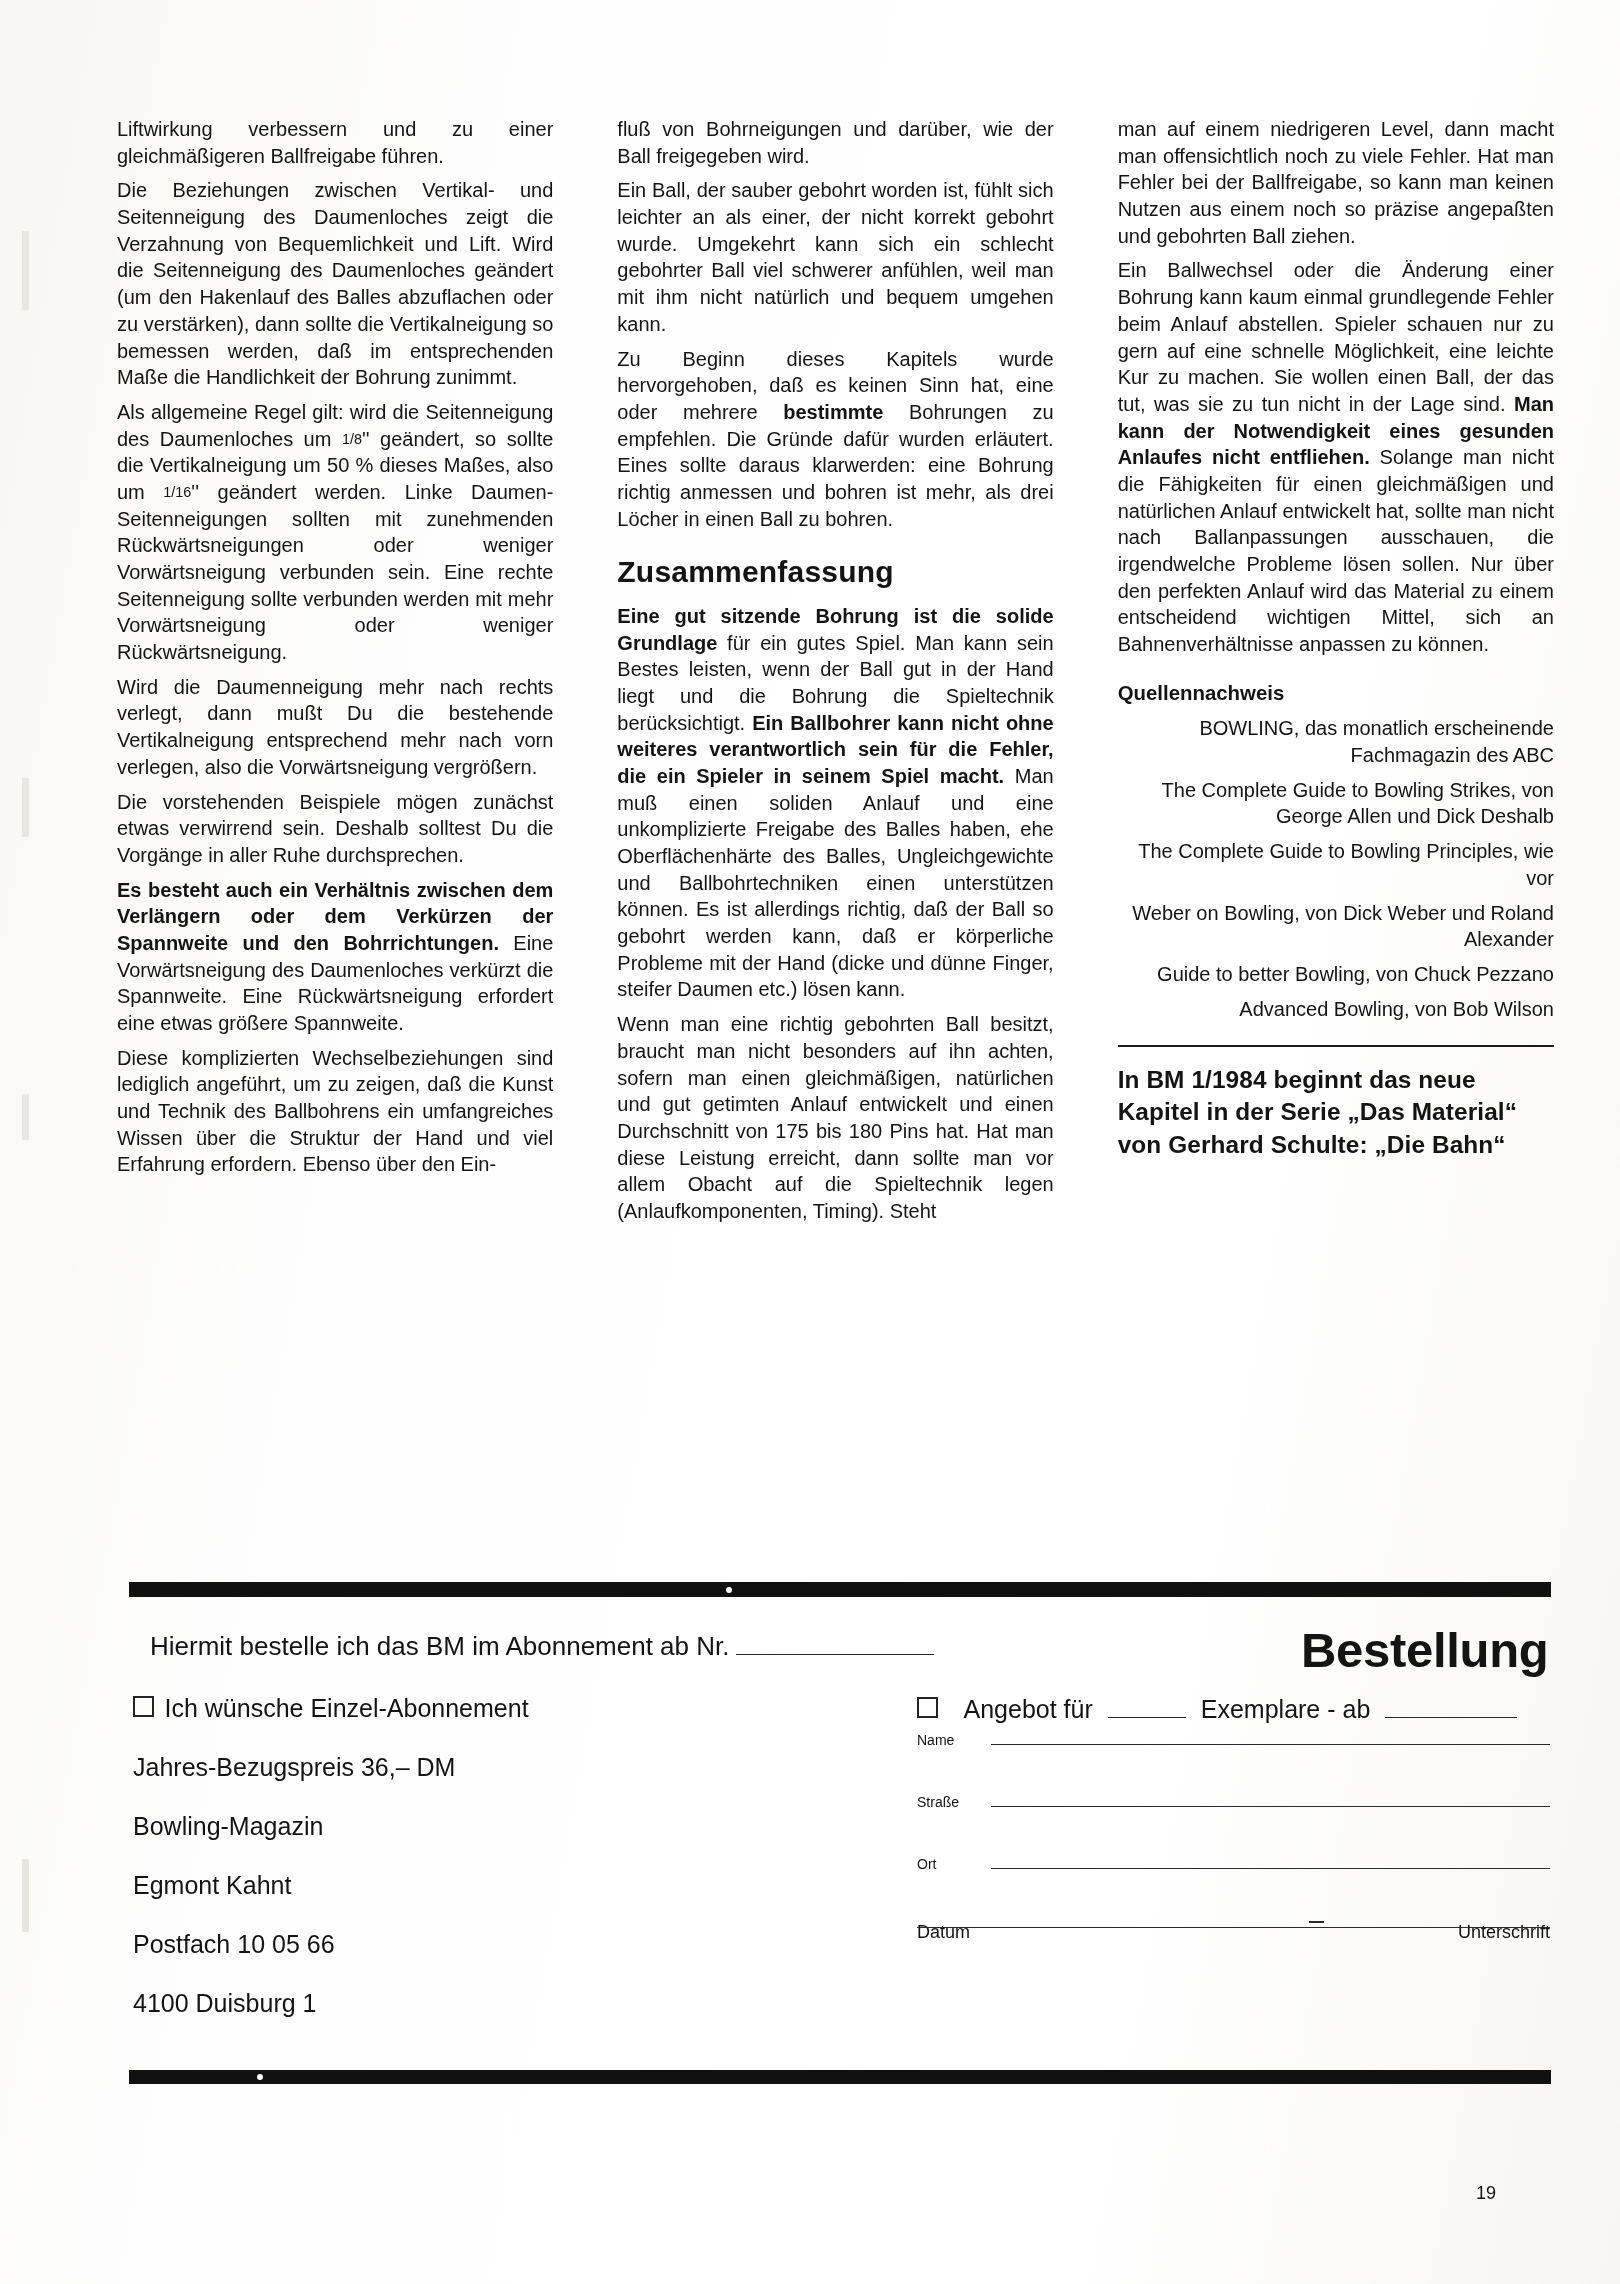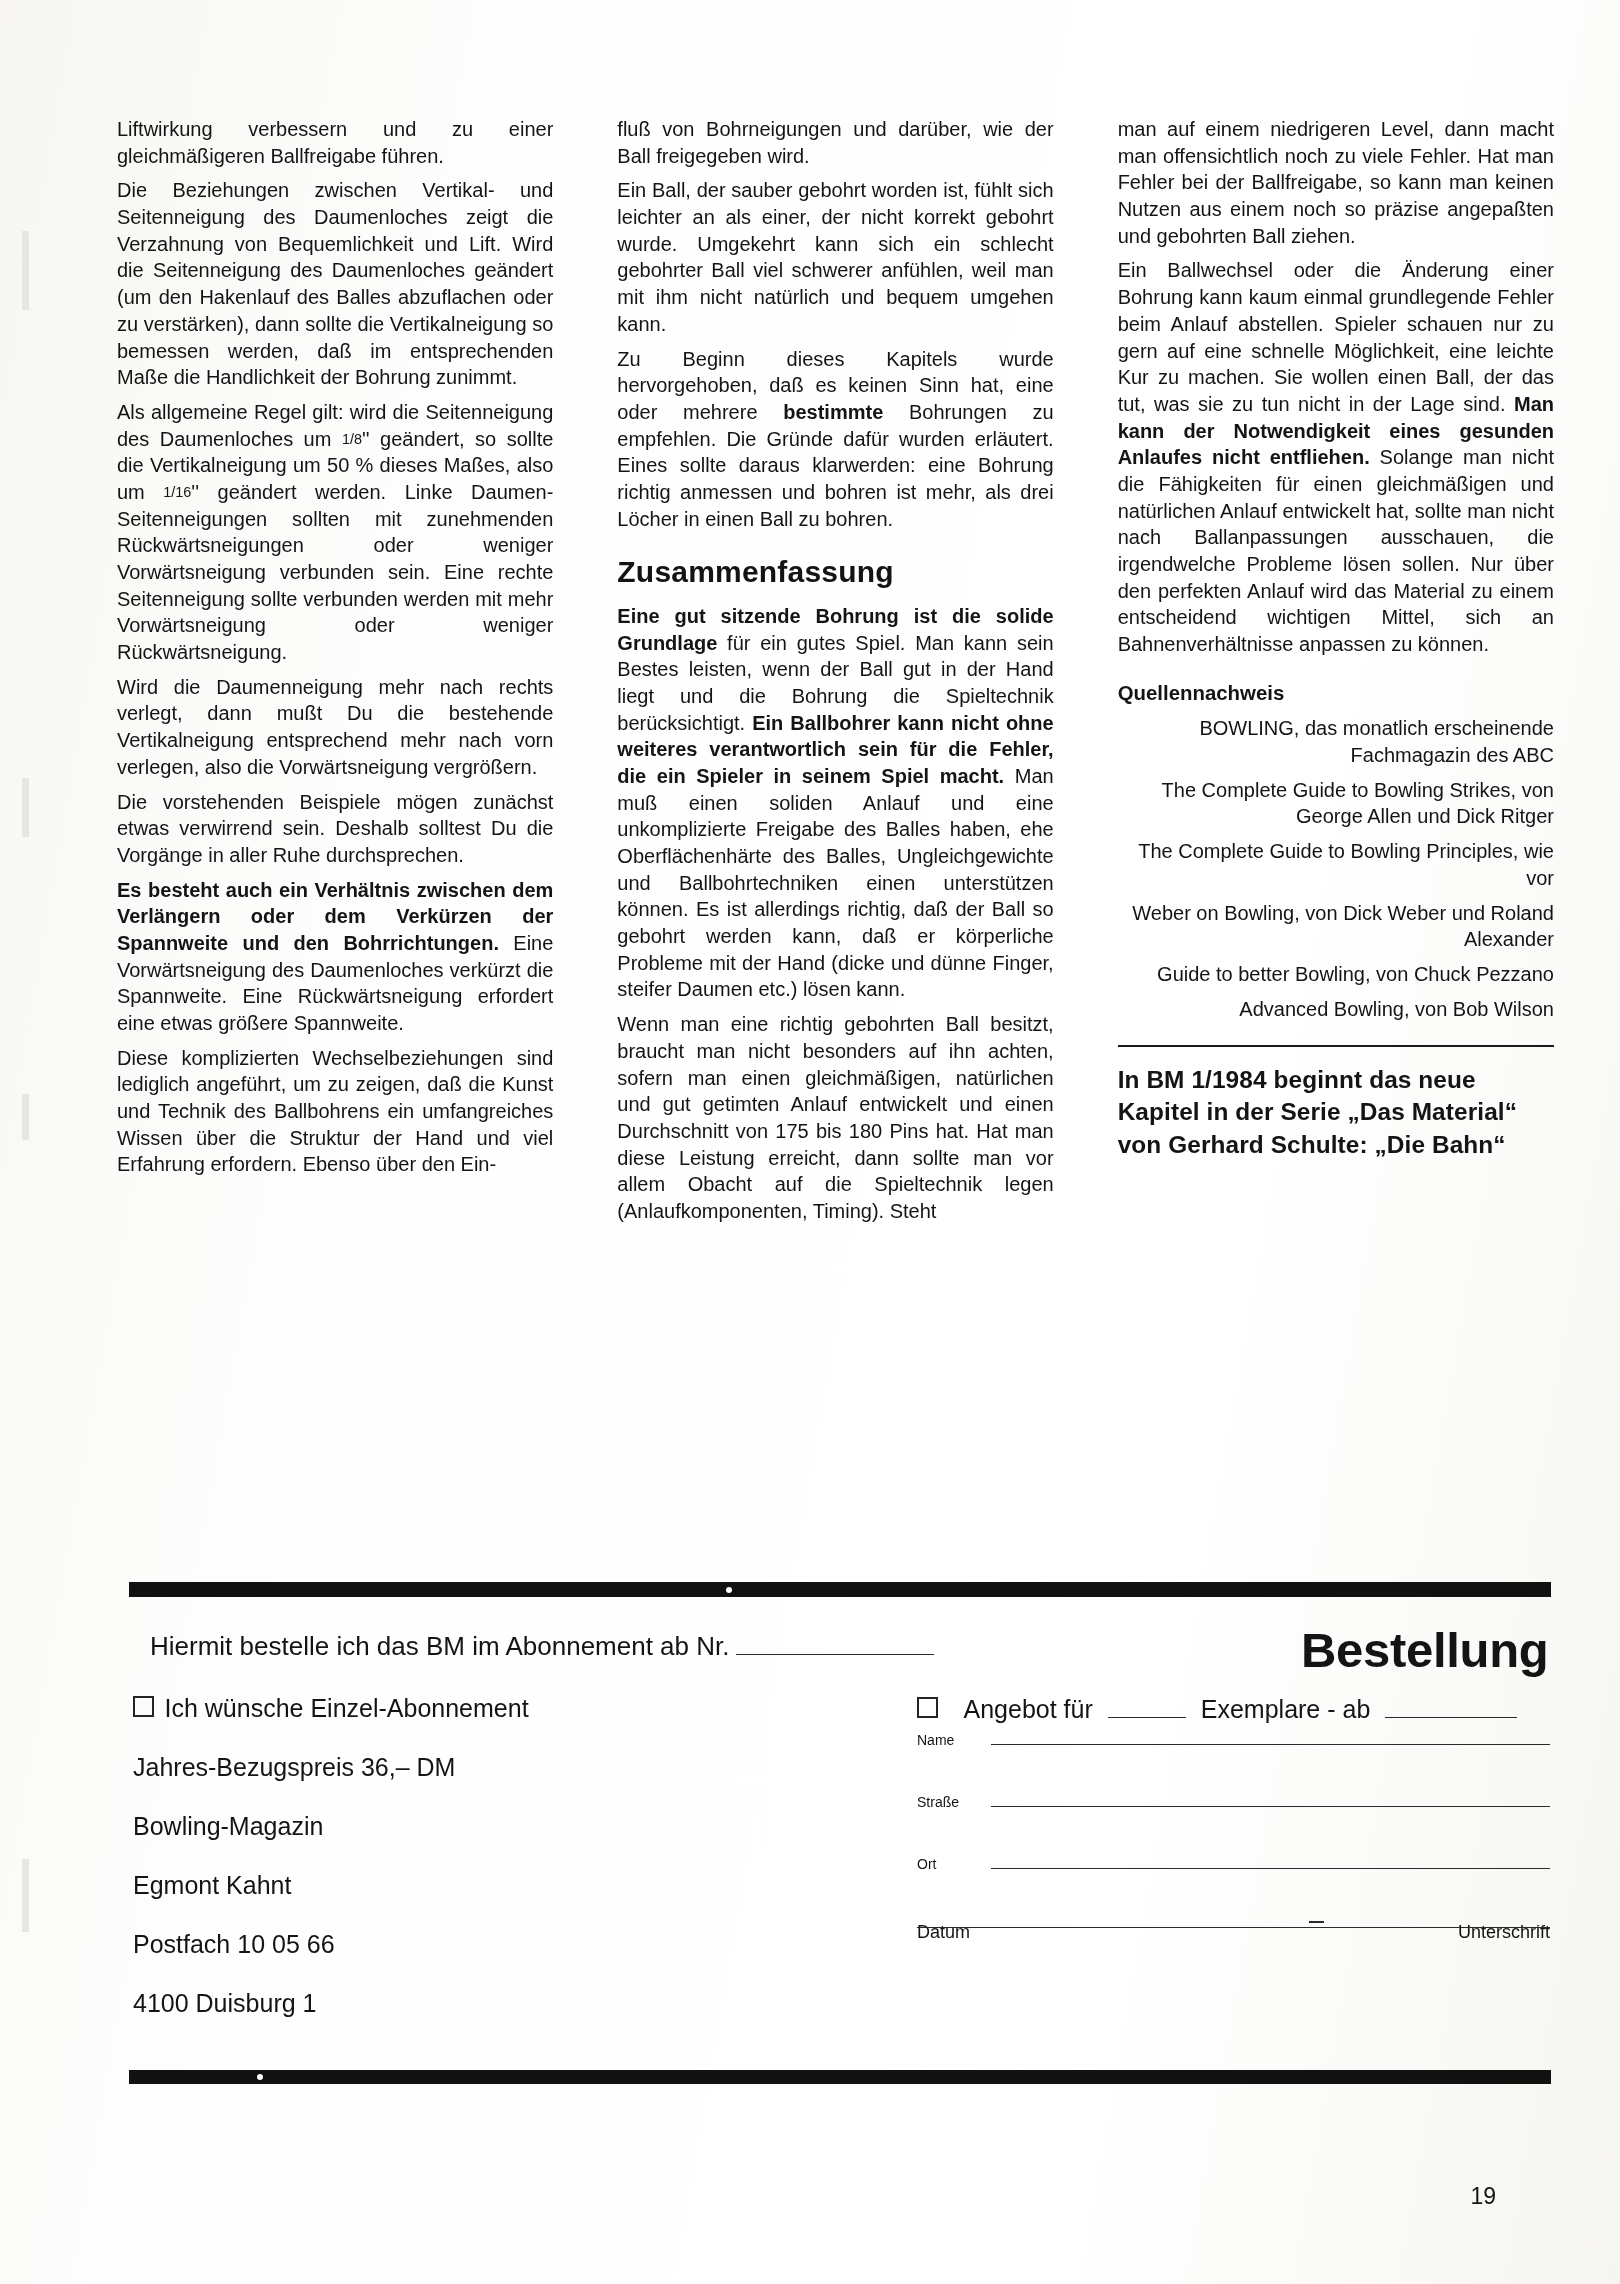--- a/index.html
+++ b/index.html
@@ -213,21 +213,21 @@
     left:62%;
     bottom:4px;
     width:14.5px;
     height:1.3px;
     background:#2a2a2a;
   }
   .pageno {
     position: absolute;
     right: 125px;
     top: 2183px;
-    font-size: 23px;
+    font-size: 18px;
   }
   
   .edge {
     position: absolute;
     left: 22.4px;
     width: 6.6px;
     background: #e8e6e0;
   }
 </style>
 </head>
@@ -262,21 +262,21 @@
       <p>Wenn man eine richtig gebohrten Ball besitzt, braucht man nicht besonders auf ihn achten, sofern man einen gleichmäßigen, natürlichen und gut getimten Anlauf entwickelt und einen Durchschnitt von 175 bis 180 Pins hat. Hat man diese Leistung erreicht, dann sollte man vor allem Obacht auf die Spieltechnik legen (Anlaufkomponenten, Timing). Steht</p>
     </div>
 
     <div class="col">
       <p>man auf einem niedrigeren Level, dann macht man offensichtlich noch zu viele Fehler. Hat man Fehler bei der Ballfreigabe, so kann man keinen Nutzen aus einem noch so präzise angepaßten und gebohrten Ball ziehen.</p>
       <p>Ein Ballwechsel oder die Änderung einer Bohrung kann kaum einmal grundlegende Fehler beim Anlauf abstellen. Spieler schauen nur zu gern auf eine schnelle Möglichkeit, eine leichte Kur zu machen. Sie wollen einen Ball, der das tut, was sie zu tun nicht in der Lage sind. <span class="b">Man kann der Notwendigkeit eines gesunden Anlaufes nicht entfliehen.</span> Solange man nicht die Fähigkeiten für einen gleichmäßigen und natürlichen Anlauf entwickelt hat, sollte man nicht nach Ballanpassungen ausschauen, die irgendwelche Probleme lösen sollen. Nur über den perfekten Anlauf wird das Material zu einem entscheidend wichtigen Mittel, sich an Bahnenverhältnisse anpassen zu können.</p>
 
       <h3 class="sub">Quellennachweis</h3>
       <div class="ref-list">
         <p>BOWLING, das monatlich erscheinende Fachmagazin des ABC</p>
-        <p>The Complete Guide to Bowling Strikes, von George Allen und Dick Ritger</p>
+        <p>The Complete Guide to Bowling Strikes, von George Allen und Dick Deshalb</p>
         <p>The Complete Guide to Bowling Principles, wie vor</p>
         <p>Weber on Bowling, von Dick Weber und Roland Alexander</p>
         <p>Guide to better Bowling, von Chuck Pezzano</p>
         <p>Advanced Bowling, von Bob Wilson</p>
       </div>
 
       <hr class="rule-thin">
       <div class="promo">In BM 1/1984 beginnt das neue Kapitel in der Serie „Das Material“ von Gerhard Schulte: „Die Bahn“</div>
     </div>
   </div>

